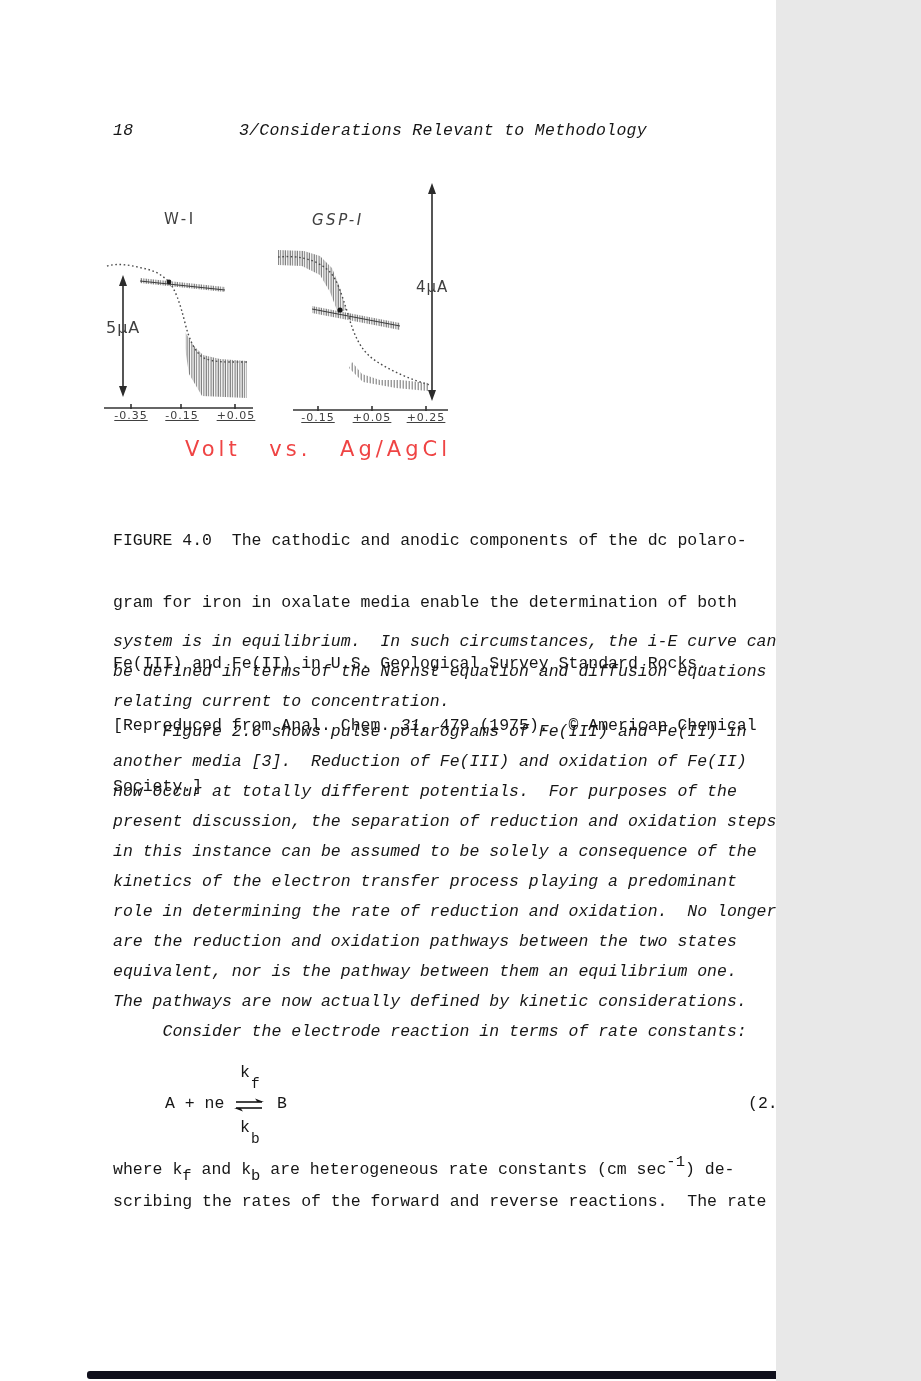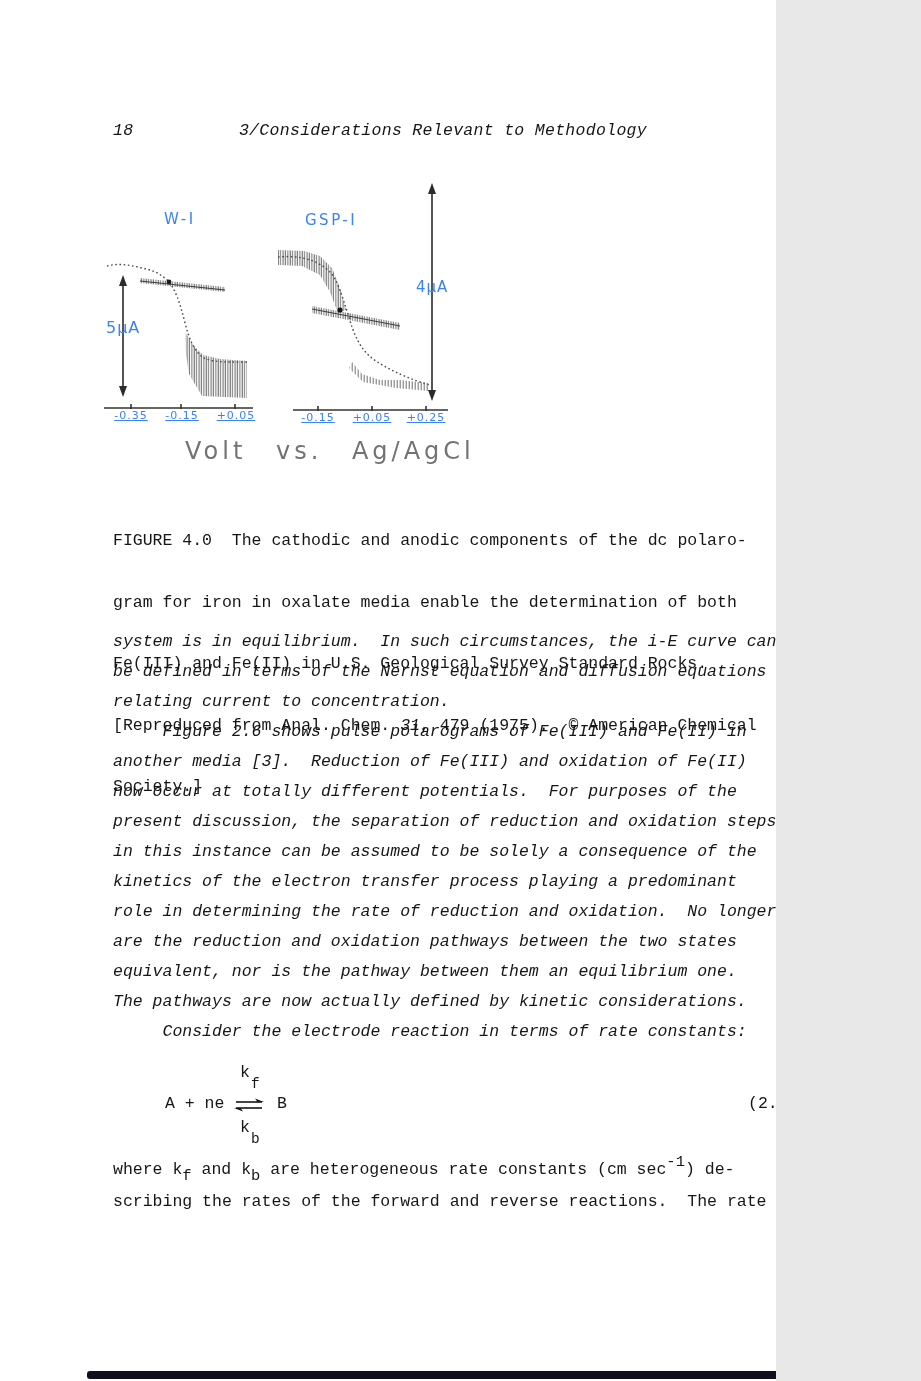--- a/index.html
+++ b/index.html
@@ -6,24 +6,24 @@
   .page{
     position:relative;
     width:776px;height:1381px;
     background:#ffffff;
     font-family:"Liberation Mono", monospace;
     color:#161616;
     overflow:hidden;
   }
   .abs{position:absolute;}
   .hdr{font-size:16.5px;font-style:italic;letter-spacing:0.3px;white-space:pre;}
-  .figtext{font-family:"DejaVu Sans", sans-serif;color:#3b82f6;}
+  .figtext{font-family:"DejaVu Sans", sans-serif;color:#404040;}
   .plotlabel{font-size:15px;letter-spacing:2.5px;}
   .tick{font-size:11px;letter-spacing:1px;transform:translateX(-50%);white-space:pre;text-decoration:underline;}
-  .xaxislabel{font-size:24px;letter-spacing:4px;word-spacing:18px;color:#737373;}
+  .xaxislabel{font-size:21px;letter-spacing:4px;word-spacing:18px;color:#ef4444;}
   .yscale{letter-spacing:1px;}
   .caption{font-size:16.5px;line-height:20.5px;white-space:pre;}
   .caption .it{font-style:italic;}
   .bodytext{font-size:16.5px;line-height:30px;}
   .bodytext div{white-space:pre;}
   .eqtext{font-size:16.5px;white-space:pre;}
   .eqsub{font-size:14.5px;}
   .sub{position:relative;top:6px;font-size:15.5px;}
   .sup{position:relative;top:-8px;font-size:15.5px;}
   .wherepara{font-size:16.5px;white-space:pre;}
@@ -86,21 +86,21 @@
     <path d="M188,79 C210,77 228,82 240,94 C248,103 252,118 258,136 C264,158 271,172 283,181 C300,193 322,202 340,207" fill="none" stroke="#4a4a4a" stroke-width="1.4" stroke-dasharray="1.6 2.6"></path>
 
     <polygon points="262,184 272,196 290,202 310,202 338,205 338,213 306,210 273,204 259,190" fill="url(#hatch)" stroke="none"></polygon>
 
     <polygon points="222,128 310,145 310,152 222,135" fill="url(#hatchDense)" stroke="none"></polygon>
     <line x1="222" y1="131" x2="310" y2="148" stroke="#3c3c3c" stroke-width="1"></line>
     <circle cx="250" cy="132" r="2.6" fill="#161616"></circle>
   </svg>
 
   <span class="abs figtext plotlabel" style="left:164px;top:210px;">W-I</span>
-  <span class="abs figtext plotlabel" style="left:305px;top:211px;">GSP-I</span>
+  <span class="abs figtext plotlabel" style="left:312px;top:211px;font-style:italic;">GSP-I</span>
   <span class="abs figtext yscale" style="left:106px;top:318px;font-size:16px;">5μA</span>
   <span class="abs figtext yscale" style="left:416px;top:278px;font-size:15px;">4μA</span>
 
   <span class="abs figtext tick" style="left:131px;top:409px;">-0.35</span>
   <span class="abs figtext tick" style="left:182px;top:409px;">-0.15</span>
   <span class="abs figtext tick" style="left:236px;top:409px;">+0.05</span>
   <span class="abs figtext tick" style="left:318px;top:411px;">-0.15</span>
   <span class="abs figtext tick" style="left:372px;top:411px;">+0.05</span>
   <span class="abs figtext tick" style="left:426px;top:411px;">+0.25</span>
 

